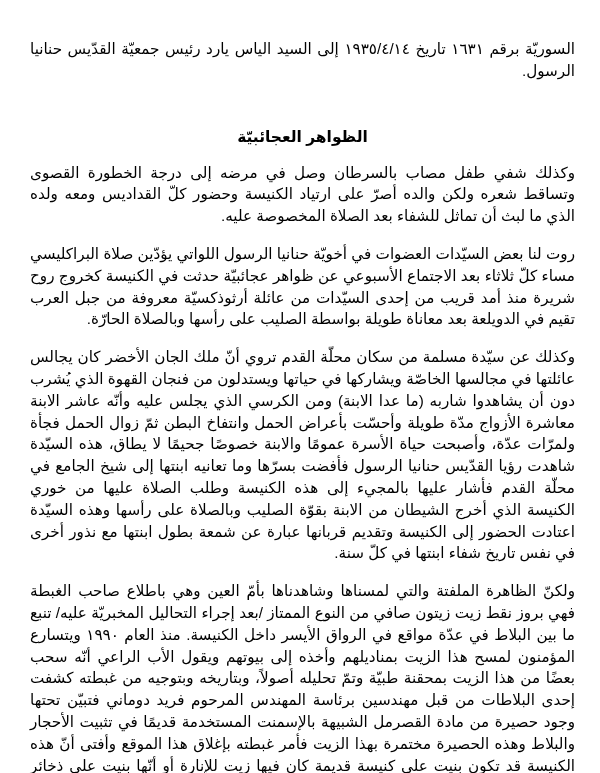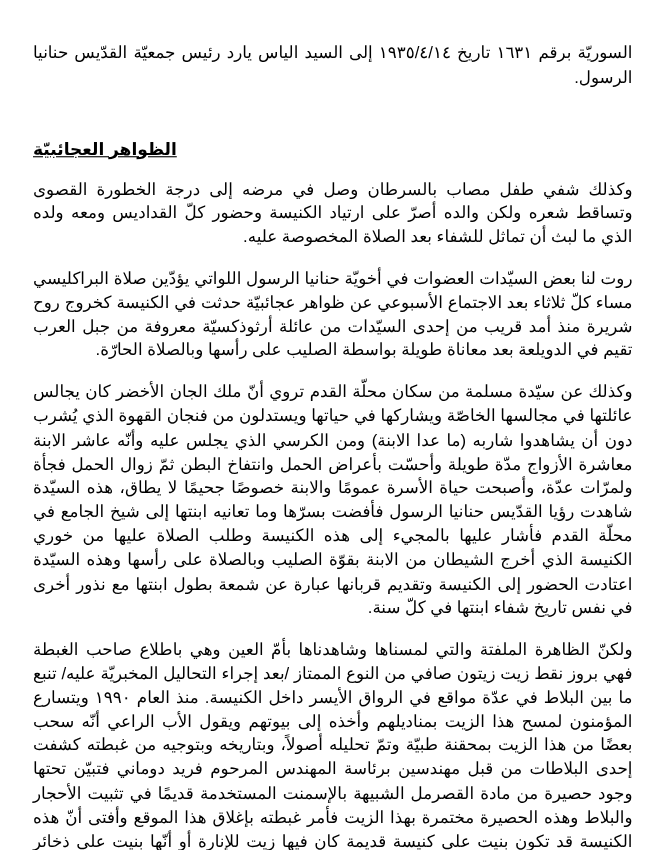--- a/index.html
+++ b/index.html
@@ -21,22 +21,21 @@
       text-align: justify;
       text-align-last: right;
       margin: 0;
     }
     .p-intro { margin-bottom: 44px; }
     .heading {
       font-size: 15.5px;
       font-weight: bold;
       line-height: 22px;
       margin: 0 0 14px 0;
-      text-align: left;
-      text-decoration: underline;
+      text-align: center;
     }
     .p-gap { margin-bottom: 16px; }
   </style>
 </head>
 <body>
 
 <div class="page">
   <p class="para p-intro">السوريّة برقم ١٦٣١ تاريخ ١٩٣٥/٤/١٤ إلى السيد الياس يارد رئيس جمعيّة القدّيس حنانيا الرسول.</p>
   <h2 class="heading">الظواهر العجائبيّة</h2>
   <p class="para p-gap">وكذلك شفي طفل مصاب بالسرطان وصل في مرضه إلى درجة الخطورة القصوى وتساقط شعره ولكن والده أصرّ على ارتياد الكنيسة وحضور كلّ القداديس ومعه ولده الذي ما لبث أن تماثل للشفاء بعد الصلاة المخصوصة عليه.</p>

